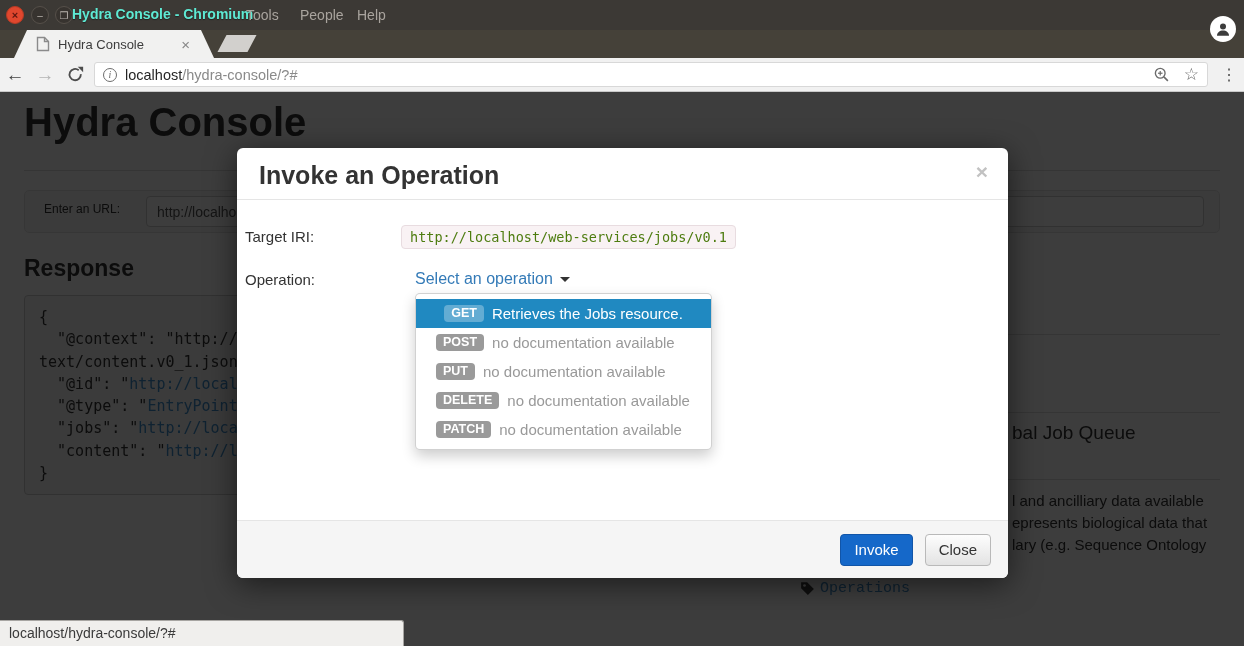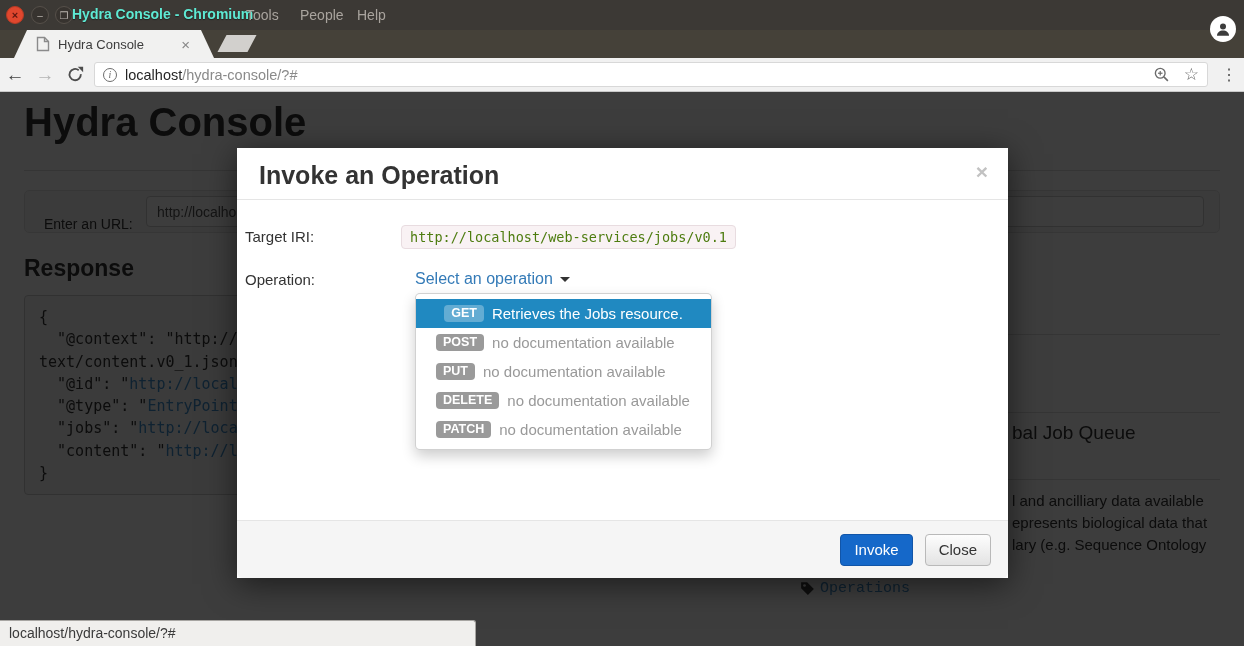--- a/index.html
+++ b/index.html
@@ -39,58 +39,58 @@
   .omni-right { margin-left:auto; display:flex; align-items:center; gap:14px; }
   .star-ico { font-size:17px; color:#6b6b6b; }
   .kebab { width:30px; text-align:center; font-size:16px; color:#555; letter-spacing:0; }
 
   
   .page { position:relative; width:100%; height:554px; background:#fff; overflow:hidden; }
   .page h1 { position:absolute; left:24px; top:8px; font-size:40px; font-weight:bold; color:#333; }
   .hr { position:absolute; height:1px; background:#ddd; }
   .hr1 { left:24px; right:24px; top:78px; }
   .well { position:absolute; left:24px; right:24px; top:98px; height:43px; background:#f5f5f5; border:1px solid #e3e3e3; border-radius:5px; }
-  .well-label { position:absolute; left:44px; top:124px; font-size:14px; color:#333; }
+  .well-label { position:absolute; left:44px; top:110px; font-size:12px; color:#333; }
   .url-input { position:absolute; left:146px; top:104px; width:1058px; height:31px; border:1px solid #ccc; border-radius:4px; background:#fff; font-size:14px; color:#555; padding:0 10px; font-family:"Liberation Sans",sans-serif; }
   .resp-h2 { position:absolute; left:24px; top:163px; font-size:23px; font-weight:bold; color:#333; }
   .resp-pre { position:absolute; left:24px; top:203px; width:740px; height:200px; background:#f5f5f5; border:1px solid #ccc; border-radius:4px; padding:10px 14px; font-family:"DejaVu Sans Mono",monospace; font-size:15px; line-height:22.3px; color:#333; white-space:pre; }
   .j-link { color:#3e8ecd; }
 
   .doc-hr1 { left:700px; right:24px; top:242px; }
   .doc-hr2 { left:700px; right:24px; top:320px; }
   .doc-hr3 { left:700px; right:24px; top:387px; }
   .doc-head { position:absolute; left:1012px; top:330px; font-size:19px; color:#333; white-space:nowrap; }
   .doc-para { position:absolute; left:1012px; top:398px; font-size:15px; line-height:22px; color:#333; white-space:nowrap; }
   .ops-link { position:absolute; left:800px; top:488px; display:flex; align-items:center; gap:5px; font-size:15px; }
   .ops-link a { color:#3e8ecd; text-decoration:none;font-family:Liberation Mono, monospace; }
 
   .backdrop { position:absolute; inset:0; background:rgba(0,0,0,0.76); }
 
   
-  .modal { position:absolute; left:237px; top:56px; width:771px; height:430px; background:#fff; border-radius:0; box-shadow:0 6px 30px rgba(0,0,0,.55); }
+  .modal { position:absolute; left:237px; top:56px; width:771px; height:430px; background:#fff; border-radius:6px; box-shadow:0 6px 30px rgba(0,0,0,.55); }
   .modal-header { position:relative; height:52px; border-bottom:1px solid #e5e5e5; }
   .modal-title { position:absolute; left:22px; top:13px; font-size:25px; font-weight:bold; color:#333; }
   .modal-x { position:absolute; right:20px; top:12px; font-size:21px; font-weight:bold; color:#c2c2c2; }
   .modal-body { position:relative; height:320px; }
   .lbl { position:absolute; left:8px; font-size:15px; color:#333; }
   .code { position:absolute; left:164px; top:25px; background:#f9f2f4; border:1px solid #e8dce0; border-radius:4px; padding:3px 8px; font-family:"DejaVu Sans Mono",monospace; font-size:13.5px; color:#4d7c0f; }
   .op-select { position:absolute; left:178px; top:70px; font-size:16px; color:#337ab7; display:flex; align-items:center; gap:7px; }
   .caret { width:0; height:0; border-left:5px solid transparent; border-right:5px solid transparent; border-top:5px solid #333; }
   .dropdown { position:absolute; left:178px; top:93px; width:297px; background:#fff; border:1px solid rgba(0,0,0,.18); border-radius:5px; box-shadow:0 6px 14px rgba(0,0,0,.2); padding:5px 0; }
   .dd-item { display:flex; align-items:center; gap:8px; padding:4px 20px; height:29px; font-size:15px; color:#999; white-space:nowrap; }
   .dd-item.active { background:#2089c1; color:#fff;justify-content:center; }
   .badge { background:#9a9a9a; color:#fff; border-radius:4px; padding:1px 7px 2px; font-size:12.5px; font-weight:bold; }
   .dd-item.active .badge { background:rgba(255,255,255,.3); }
   .modal-footer { height:58px; background:#f5f5f5; border-top:1px solid #e5e5e5; border-radius:0 0 6px 6px; display:flex; align-items:center; justify-content:flex-end; gap:12px; padding:0 17px; }
   .btn { height:32px; border-radius:4px; font-size:15px; padding:0 13px; font-family:"Liberation Sans",sans-serif; }
   .btn-primary { background:#1568c9; border:1px solid #1155a8; color:#fff; }
   .btn-default { background:linear-gradient(#fdfdfd,#e3e3e3); border:1px solid #b9b9b9; color:#333; }
 
   
-  .status-bubble { position:absolute; left:0; top:620px; width:476px; height:26px; background:#f0efed; border:1px solid #a7a5a2; border-left:none; border-bottom:none; border-radius:0 3px 0 0; font-size:14px; color:#3a3a3a; line-height:24px; padding-left:9px; z-index:60; }
+  .status-bubble { position:absolute; left:0; top:620px; width:404px; height:26px; background:#f0efed; border:1px solid #a7a5a2; border-left:none; border-bottom:none; border-radius:0 3px 0 0; font-size:14px; color:#3a3a3a; line-height:24px; padding-left:9px; z-index:60; }
 </style>
 </head>
 <body>
 
 <div class="screen">
 
   <div class="menubar">
     <div class="winbtn close">×</div>
     <div class="winbtn min">–</div>
     <div class="winbtn max">❒</div>

